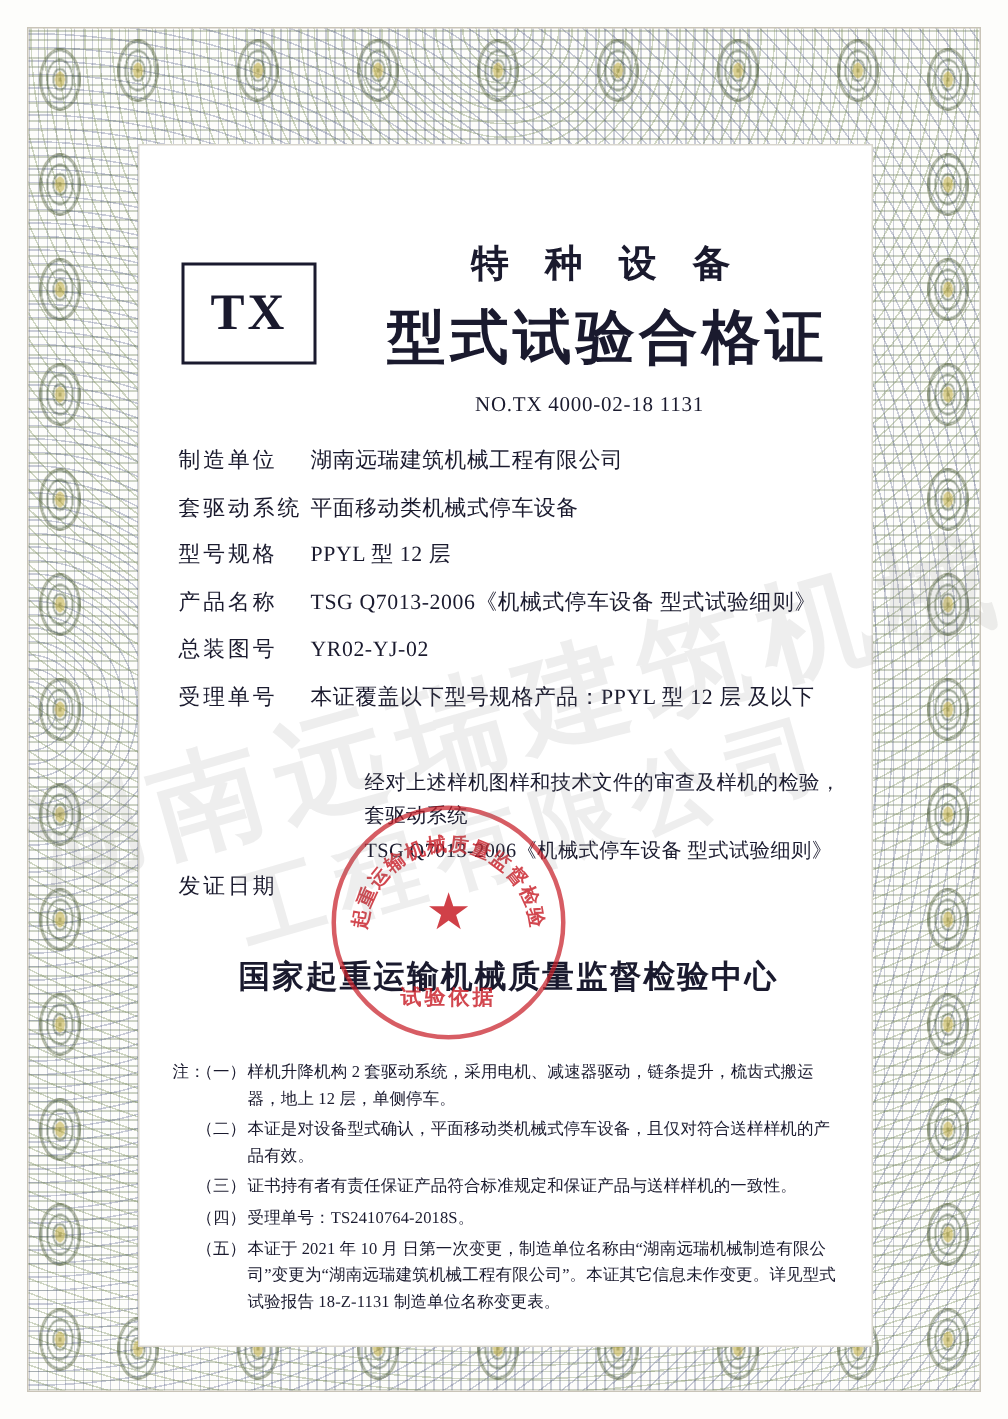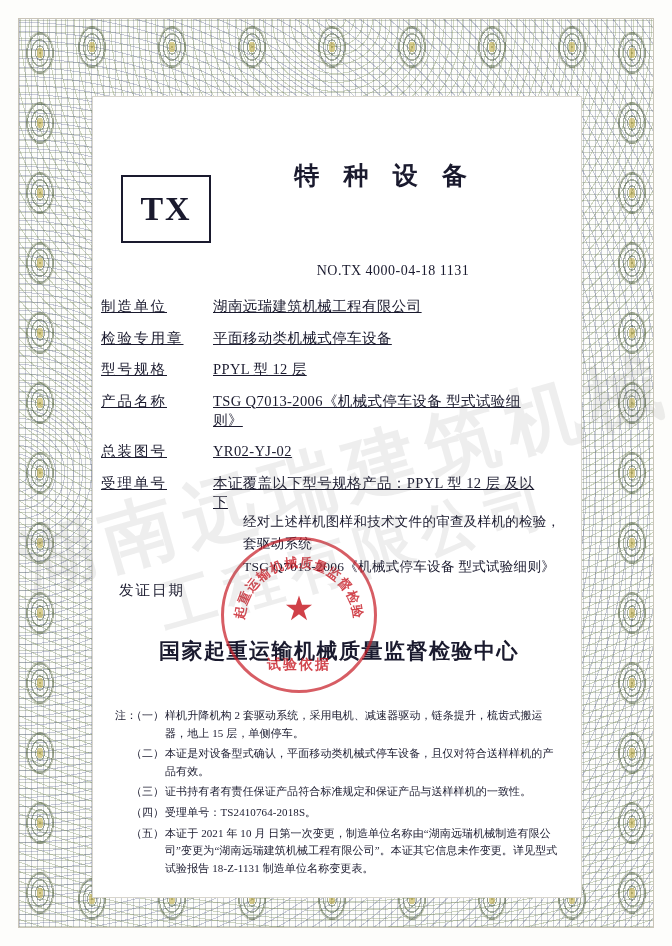--- a/index.html
+++ b/index.html
@@ -116,21 +116,21 @@
     display: flex;
     align-items: center;
     justify-content: center;
     font-size: 34px;
     font-weight: bold;
     letter-spacing: 2px;
     font-family: "Liberation Serif", serif;
   }
   .title-wrap {
     position: absolute;
-    left: 122px;
+    left: 142px;
     top: 62px;
     width: 340px;
     text-align: center;
   }
   .title-small {
     font-size: 25px;
     letter-spacing: 9px;
     font-weight: bold;
     margin-bottom: 6px;
   }
@@ -145,40 +145,38 @@
     top: 166px;
     width: 340px;
     text-align: center;
     font-size: 14px;
     letter-spacing: 0.5px;
   }
 
   
   .fields {
     position: absolute;
-    left: 8px;
+    left: 26px;
     top: 200px;
     width: 440px;
-    text-decoration: underline;
   }
   .field-row {
     display: flex;
     align-items: baseline;
     margin-bottom: 12.5px;
     font-size: 14.5px;
   }
   .field-label {
     width: 88px;
     letter-spacing: 2px;
     flex: none;
   }
   .field-value {
     flex: 1;
     letter-spacing: 0.4px;
-    margin-left: 24px;
   }
 
   .paragraph {
     position: absolute;
     left: 150px;
     top: 414px;
     width: 320px;
     font-size: 13.5px;
     line-height: 1.65;
     letter-spacing: 0.3px;
@@ -331,31 +329,32 @@
   </div>
 
   <div id="inner-panel">
 
     <div class="tx-box">
       <span>TX</span>
     </div>
 
     <div class="title-wrap">
       <div class="title-small">特 种 设 备</div>
-    </div>
-
-    <div class="cert-no">NO.TX 4000-04-18 1131</div>
+      <div class="title-big">型式试验合格证</div>
+    </div>
+
+    <div class="cert-no">NO.TX 4000-02-18 1131</div>
 
     <div class="fields">
       <div class="field-row">
         <div class="field-label">制造单位</div>
         <div class="field-value">湖南远瑞建筑机械工程有限公司</div>
       </div>
       <div class="field-row">
-        <div class="field-label">检验专用章</div>
+        <div class="field-label">套驱动系统</div>
         <div class="field-value">平面移动类机械式停车设备</div>
       </div>
       <div class="field-row">
         <div class="field-label">型号规格</div>
         <div class="field-value">PPYL 型 12 层</div>
       </div>
       <div class="field-row">
         <div class="field-label">产品名称</div>
         <div class="field-value">TSG Q7013-2006《机械式停车设备 型式试验细则》</div>
       </div>
@@ -390,21 +389,21 @@
       <div class="star">★</div>
       <div class="seal-bottom">试验依据</div>
     </div>
 
     <div class="authority">国家起重运输机械质量监督检验中心</div>
 
     <div class="notes">
       <div class="note-item">
         <div class="note-marker">注：</div>
         <div class="note-idx">（一）</div>
-        <div class="note-text">样机升降机构 2 套驱动系统，采用电机、减速器驱动，链条提升，梳齿式搬运器，地上 15 层，单侧停车。</div>
+        <div class="note-text">样机升降机构 2 套驱动系统，采用电机、减速器驱动，链条提升，梳齿式搬运器，地上 12 层，单侧停车。</div>
       </div>
       <div class="note-item">
         <div class="note-marker"></div>
         <div class="note-idx">（二）</div>
         <div class="note-text">本证是对设备型式确认，平面移动类机械式停车设备，且仅对符合送样样机的产品有效。</div>
       </div>
       <div class="note-item">
         <div class="note-marker"></div>
         <div class="note-idx">（三）</div>
         <div class="note-text">证书持有者有责任保证产品符合标准规定和保证产品与送样样机的一致性。</div>

